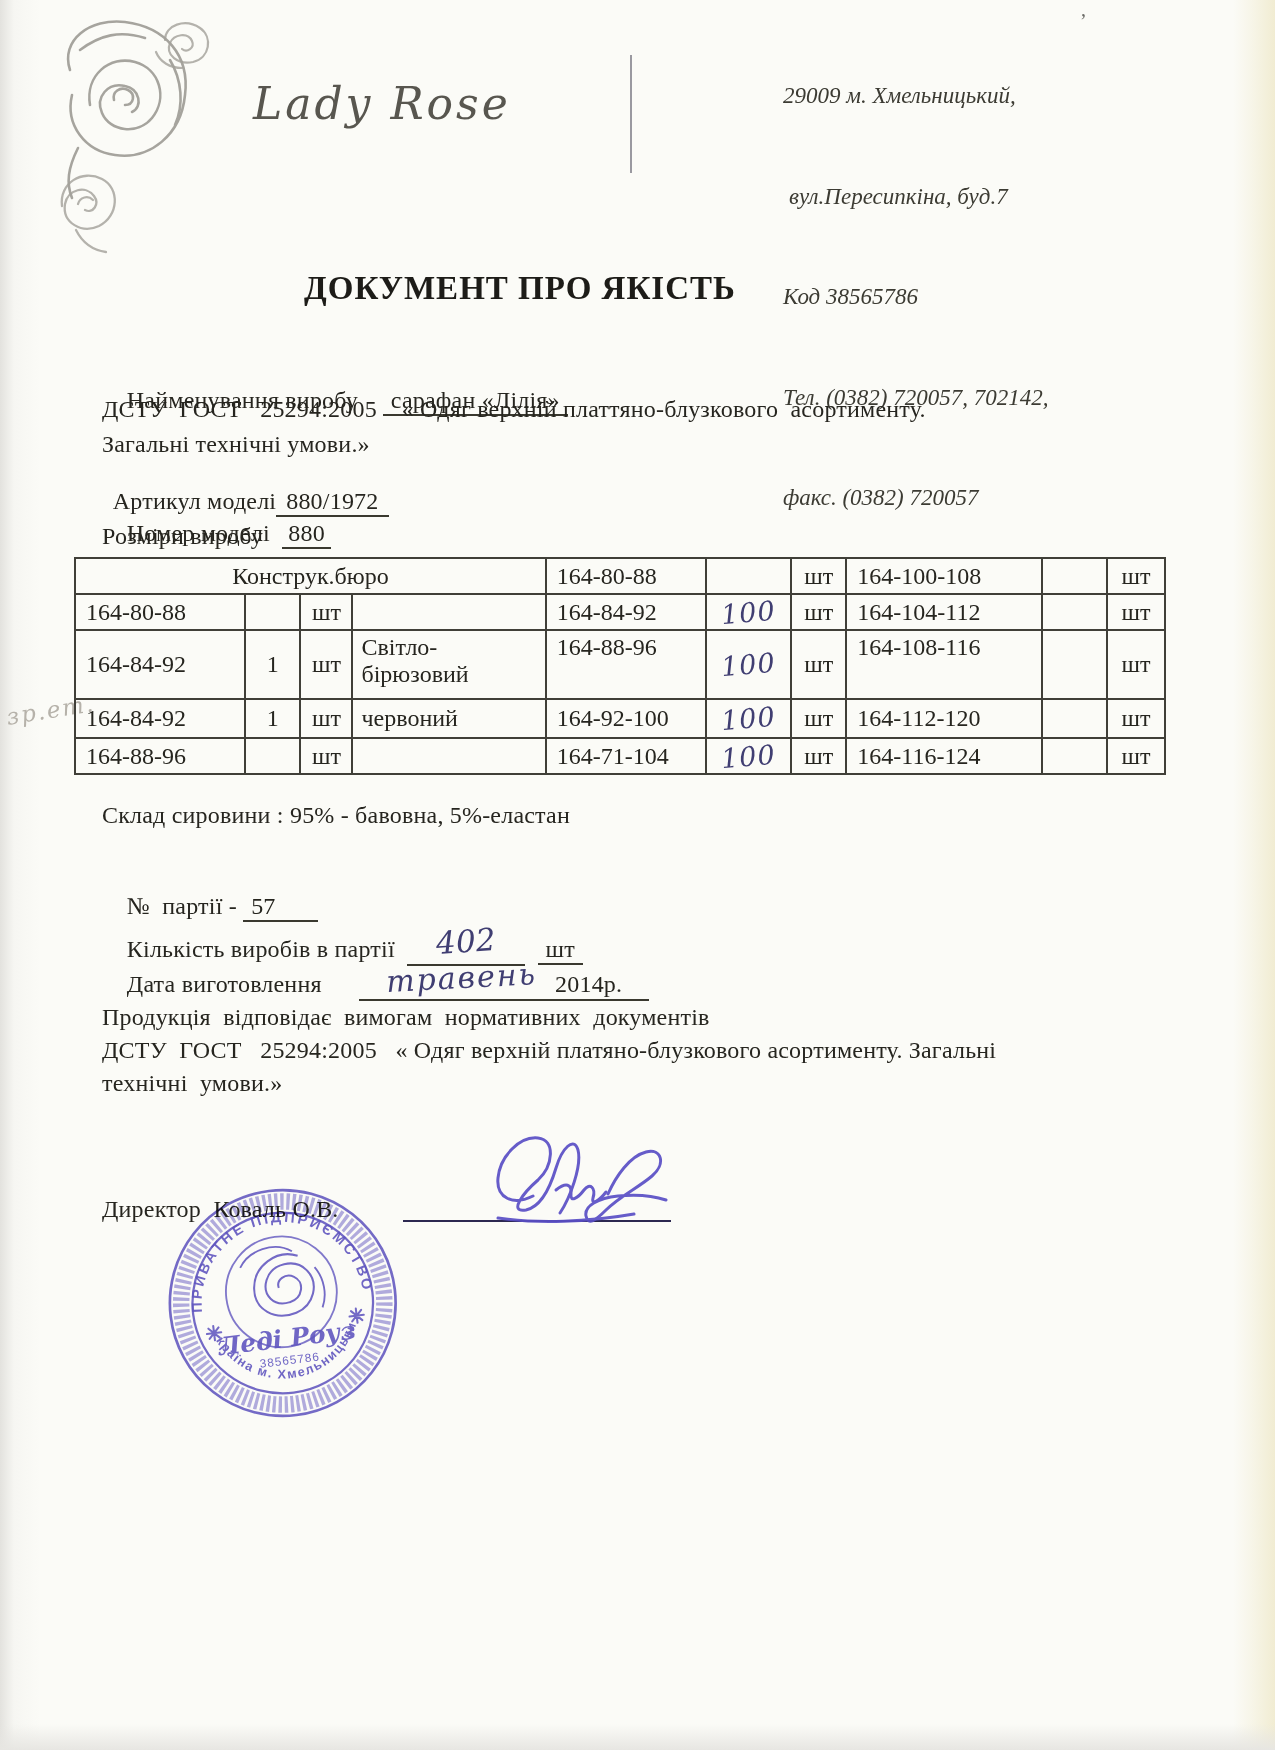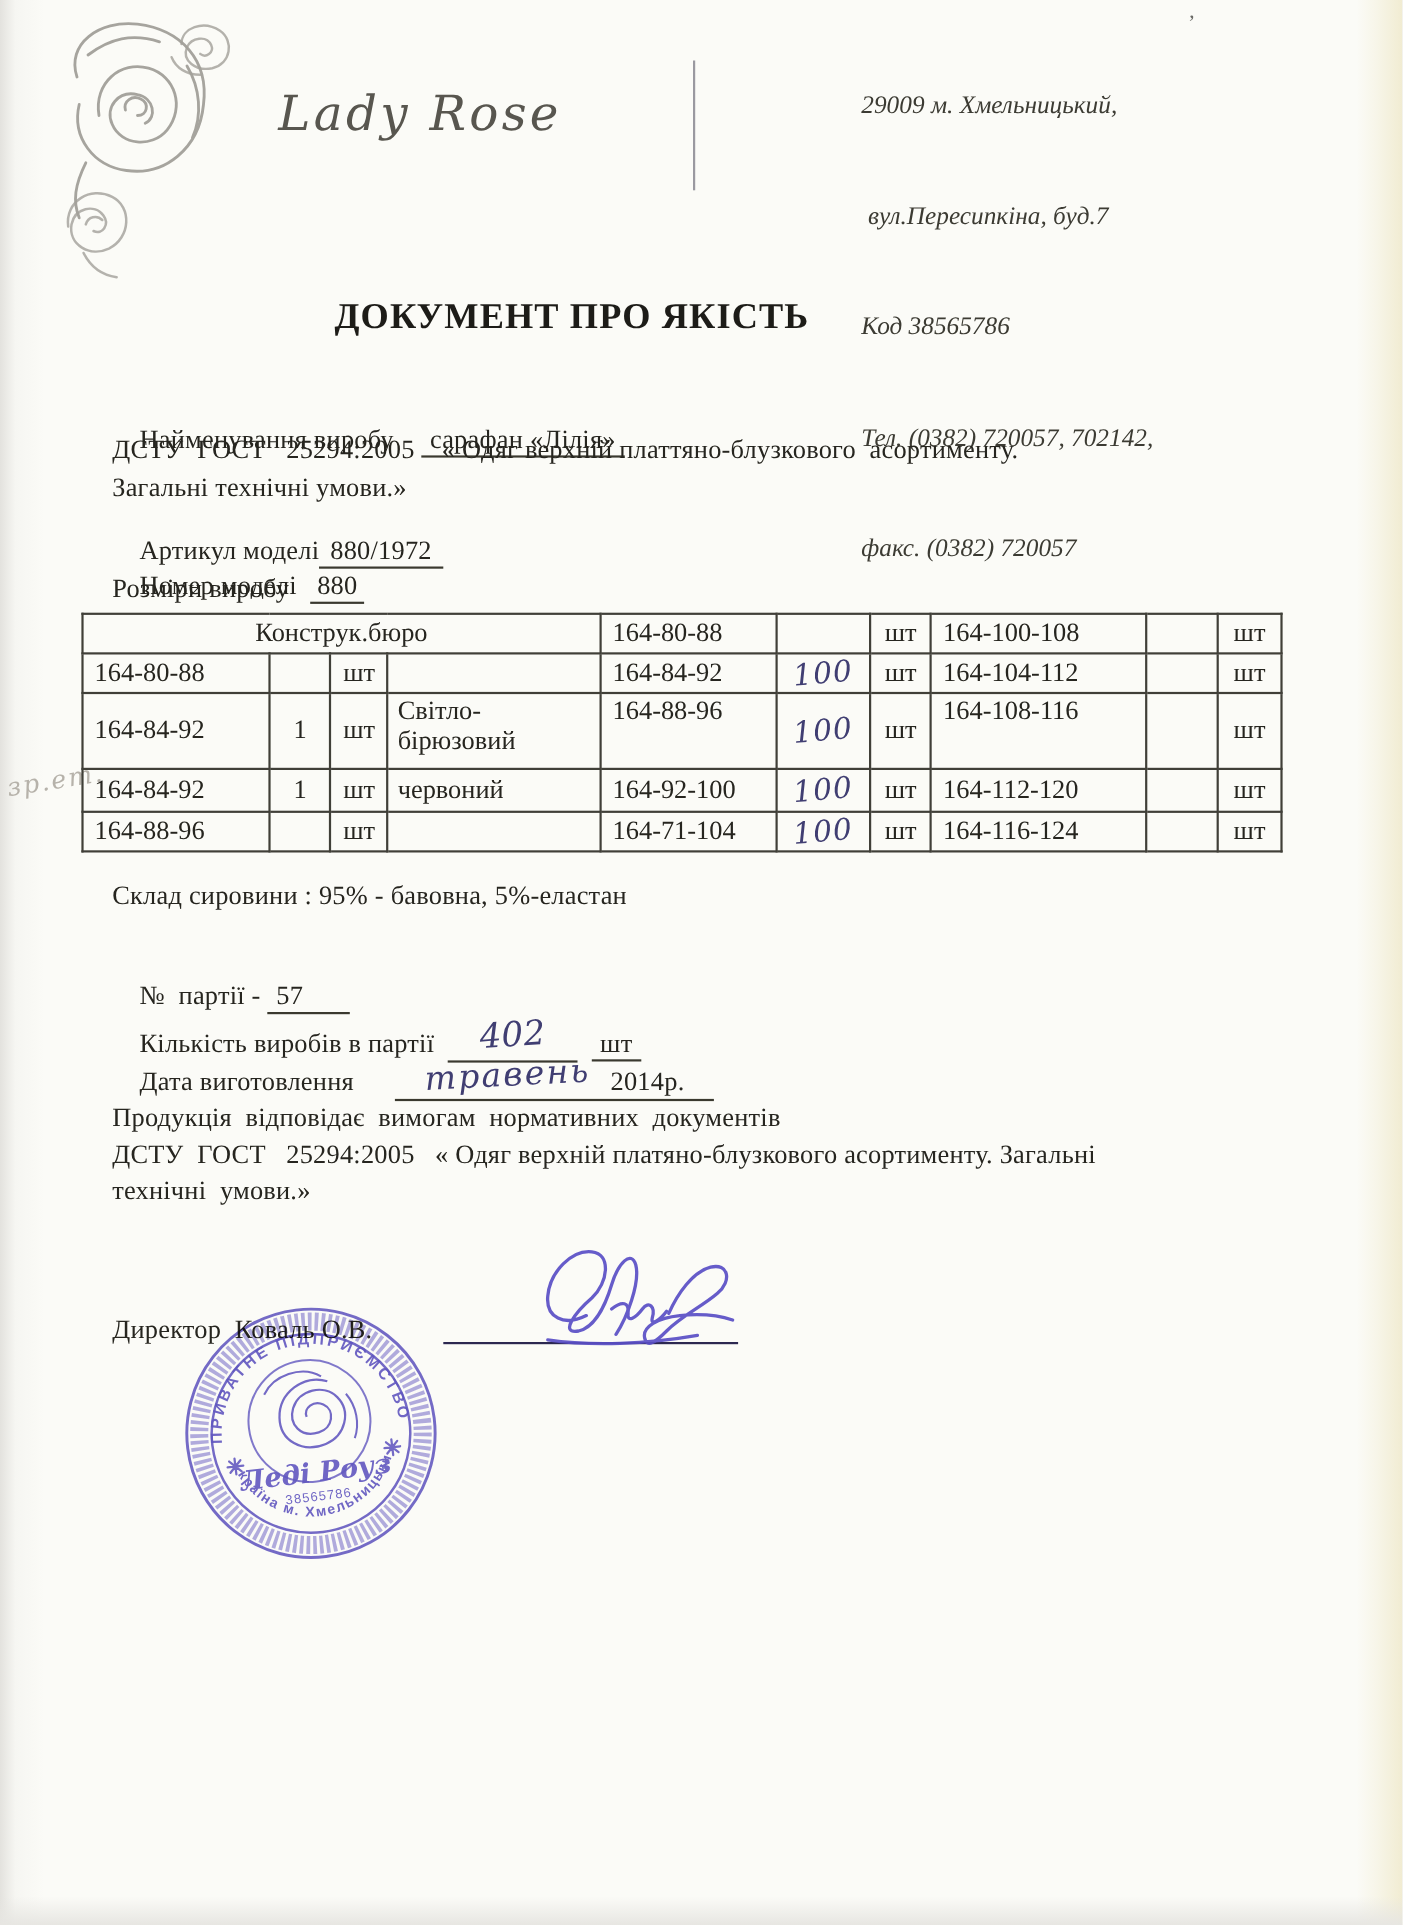--- a/index.html
+++ b/index.html
@@ -102,21 +102,21 @@
 
   <div class="abs scan-mark" style="left:1080px; top:10px;">’</div>
 
   <div class="abs title" style="left:105px; top:270px; width:830px;">ДОКУМЕНТ ПРО ЯКІСТЬ</div>
 
   <div class="abs body-line" style="left:102px; top:360px;">
     <span>Найменування виробу</span><span>    </span><span class="uline" style="padding:0 8px 1px 8px;">сарафан «Лілія»</span>
   </div>
   <div class="abs body-line" style="left:102px; top:396px;">ДСТУ  ГОСТ   25294:2005    « Одяг верхній платтяно-блузкового  асортименту.</div>
   <div class="abs body-line" style="left:102px; top:431px;">Загальні технічні умови.»</div>
-  <div class="abs body-line" style="left:102px; top:461px;">
+  <div class="abs body-line" style="left:88px; top:461px;">
     <span>Артикул моделі</span><span class="uline" style="padding:0 10px 1px 10px;">880/1972</span>
   </div>
   <div class="abs body-line" style="left:102px; top:493px;">
     <span>Номер моделі</span><span>  </span><span class="uline" style="padding:0 6px 1px 6px;">880</span>
   </div>
   <div class="abs body-line" style="left:102px; top:523px;">Розміри виробу</div>
 
   <div class="abs pencil-note" style="left:6px; top:697px;">зр.ет.</div>
 
   <table class="abs sizes-table" style="left:74px; top:557px;">

